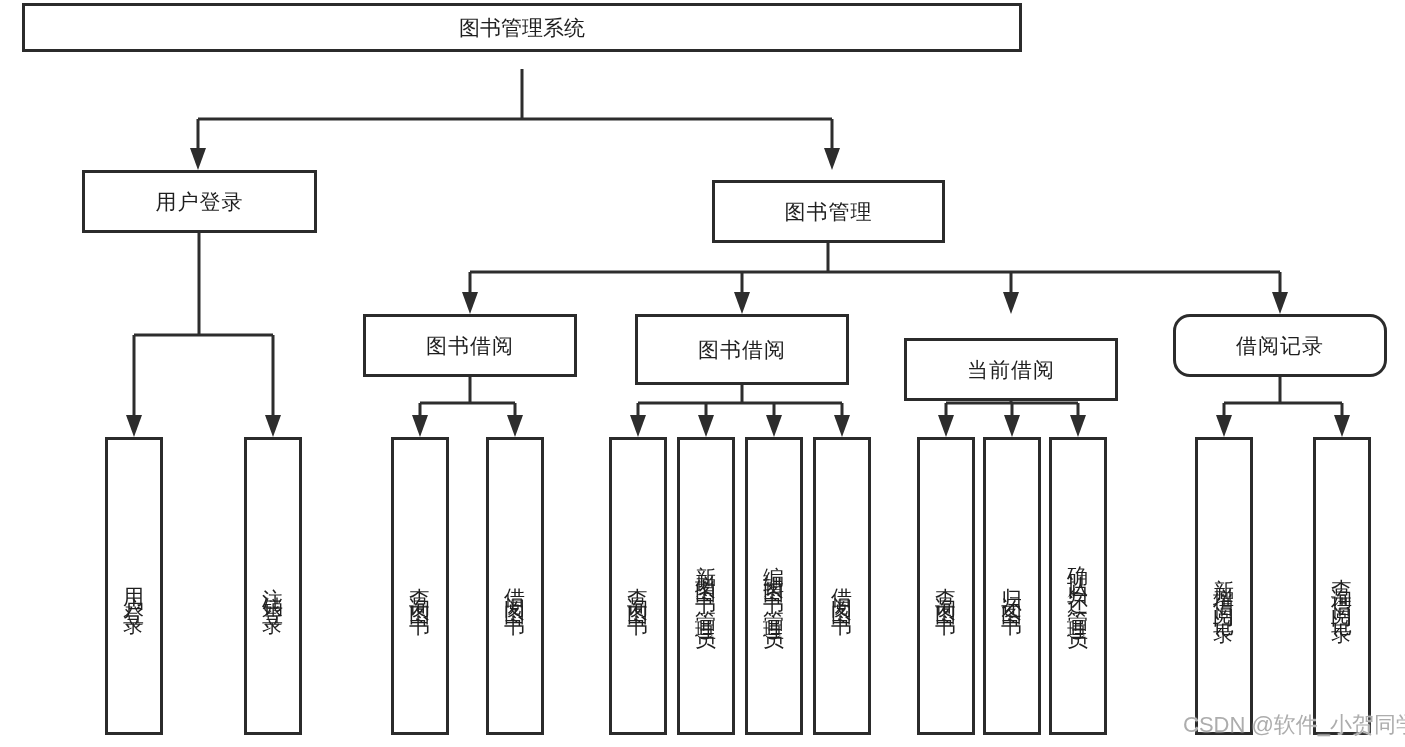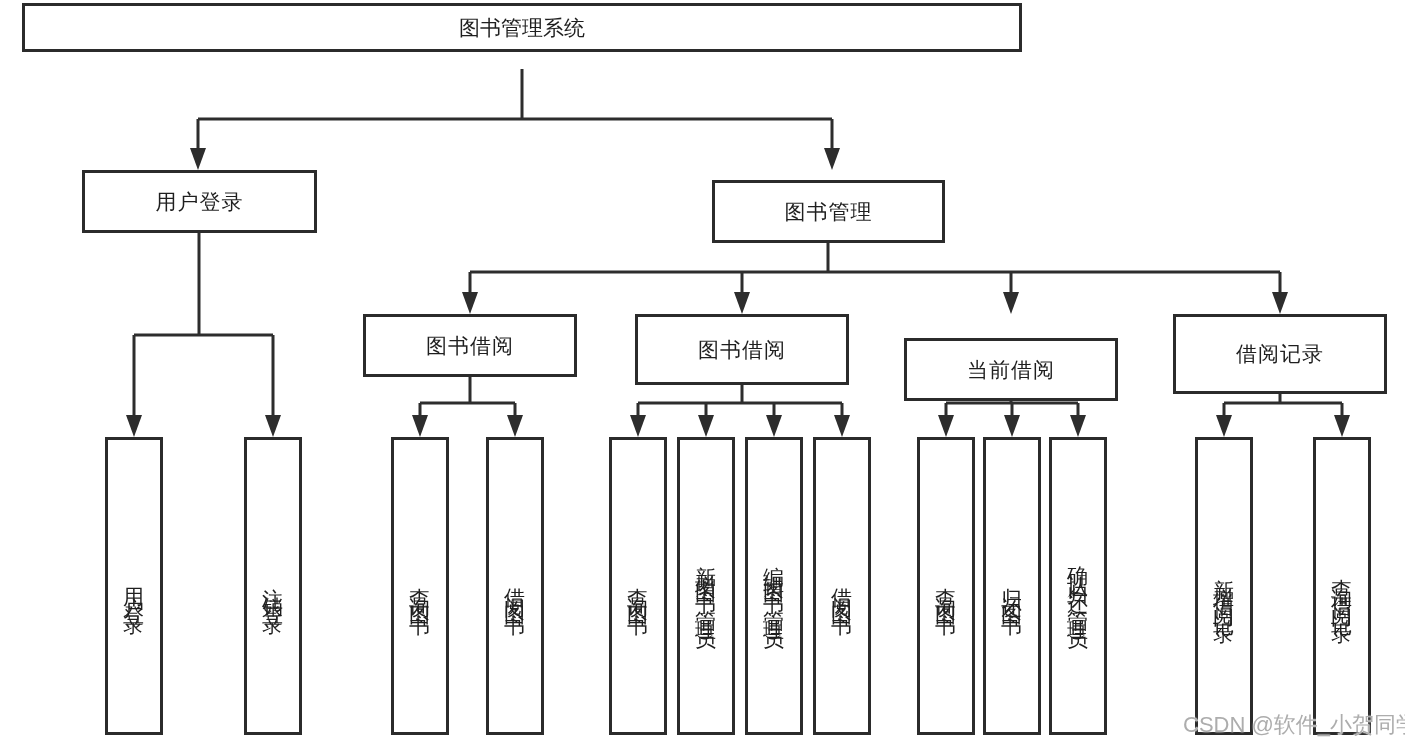--- a/index.html
+++ b/index.html
@@ -127,21 +127,21 @@
 
   <div class="node h-node" style="left:363px;top:314px;width:214px;height:63px;">
     <span>图书借阅</span>
   </div>
   <div class="node h-node" style="left:635px;top:314px;width:214px;height:71px;">
     <span>图书借阅</span>
   </div>
   <div class="node h-node" style="left:904px;top:314px;width:214px;height:63px;margin-top:24px;">
     <span>当前借阅</span>
   </div>
-  <div class="node h-node" style="left:1173px;top:314px;width:214px;height:80px;">
+  <div class="node h-node" style="left:1173px;top:314px;width:214px;height:63px;border-radius:17px;">
     <span>借阅记录</span>
   </div>
 
   <div class="node v-node" style="left:105px;top:437px;width:58px;height:298px;">
     <span>用户登录</span>
   </div>
   <div class="node v-node" style="left:244px;top:437px;width:58px;height:298px;">
     <span>注销登录</span>
   </div>
 

